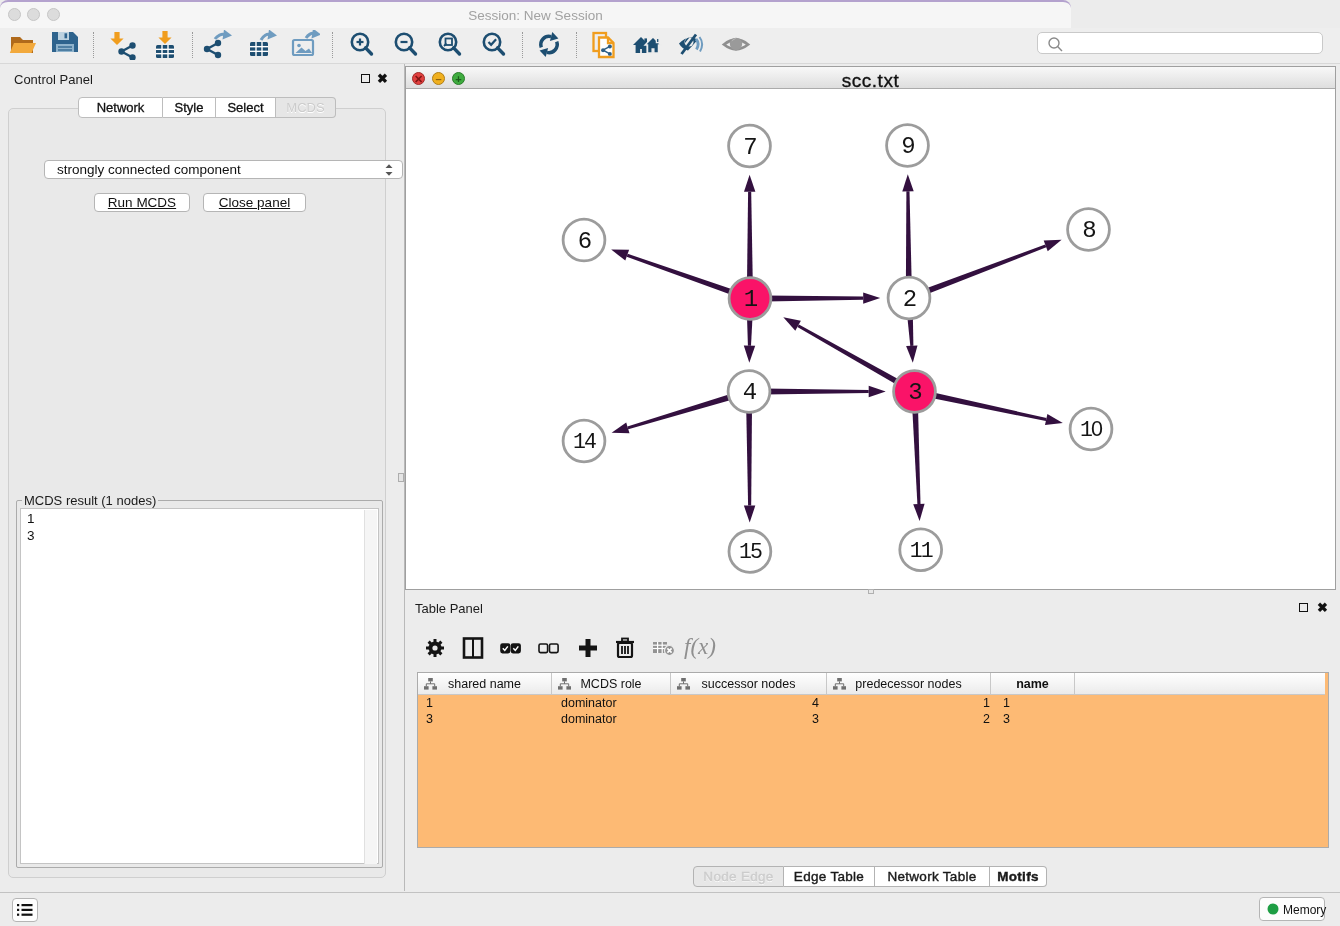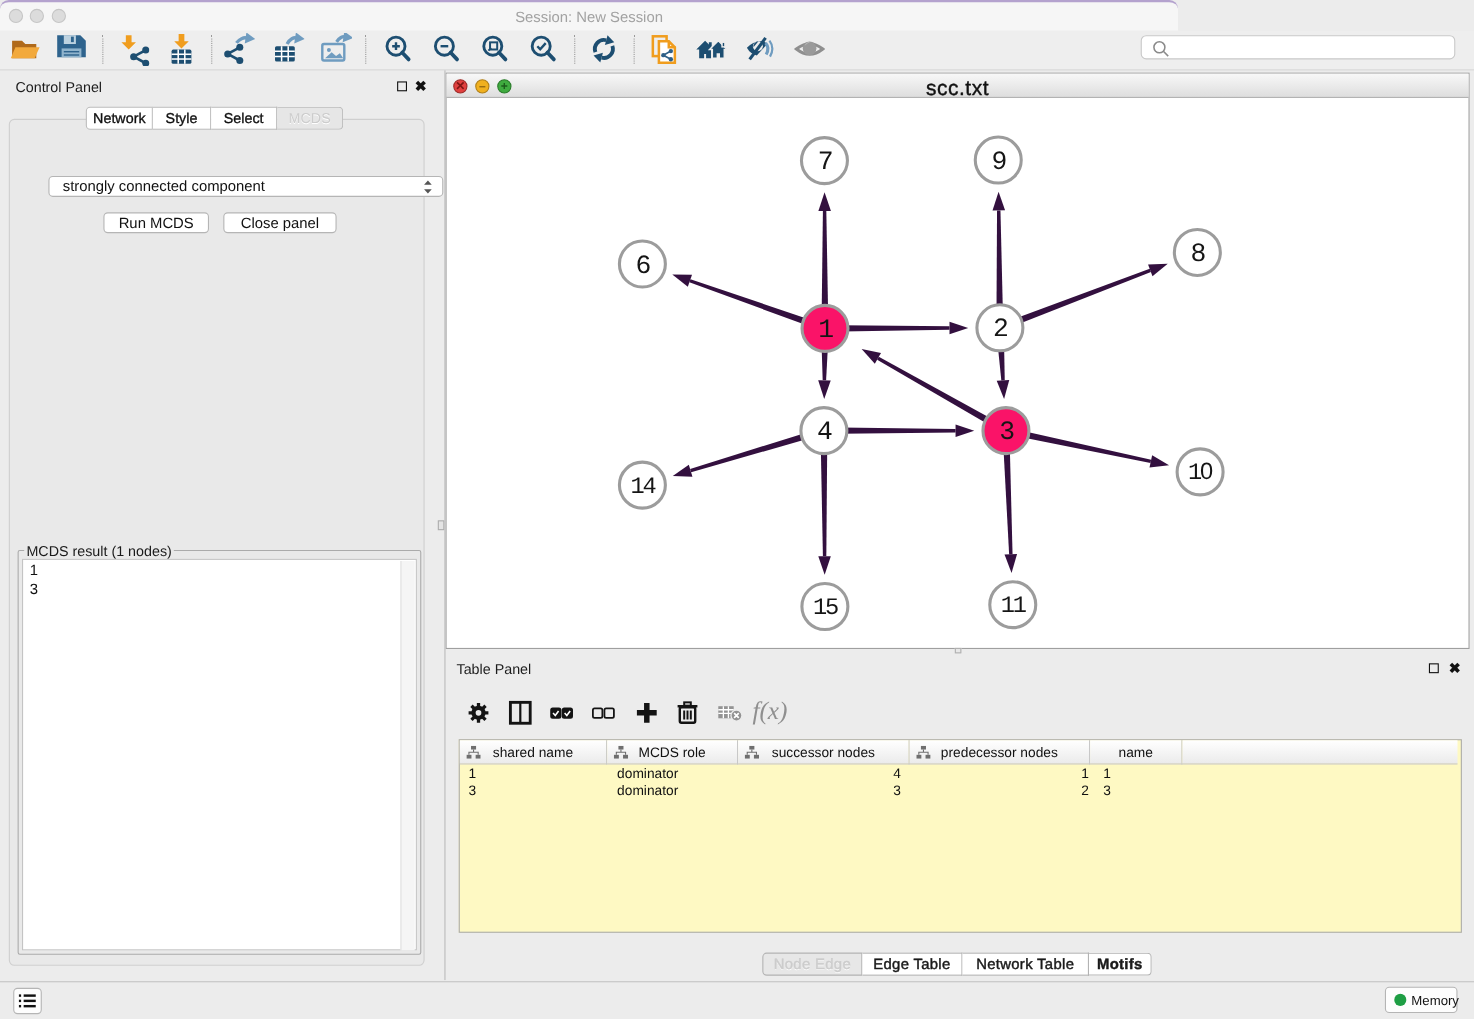--- a/index.html
+++ b/index.html
@@ -25,40 +25,40 @@
 
 
 #cpanel { left:0; top:64px; width:397px; height:828px; }
 .tabrow { position:absolute; top:33px; left:78px; height:21px; display:flex; }
 .tab { height:21px; background:#fff; border:1px solid #bdbdbd; border-left:none; font-size:13px; color:#111; text-align:center; line-height:19px; -webkit-text-stroke:0.3px; }
 .tab.first { border-left:1px solid #bdbdbd; border-radius:4px 0 0 4px; }
 .tab.sel { background:#e6e6e6; color:#cccccc; -webkit-text-stroke:0px; text-shadow:0 1px 0 #ffffff; border-radius:0 4px 4px 0; border-color:#bdbdbd; }
 #tabpane { position:absolute; left:8px; top:44px; width:378px; height:770px; background:#e9e9e9; border:1px solid #cfcfcf; border-radius:5px; }
 #optlabel { position:absolute; top:73px; left:0; width:397px; text-align:center; font-size:13.5px; color:#1a1a1a; }
 #combo { position:absolute; left:44px; top:96px; width:359px; height:19px; background:#fff; border:1px solid #b5b5b5; border-radius:4px; font-size:13.5px; color:#111; line-height:17px; padding-left:12px; }
-.btn { position:absolute; height:19px; background:#fff; border:1px solid #b5b5b5; border-radius:4px; font-size:13.5px; color:#111; text-align:center; line-height:17px; }
+.btn { position:absolute; height:19px; background:#fff; border:1px solid #b5b5b5; border-radius:4px; font-size:13.5px; color:#111; text-align:center; line-height:17px;text-decoration:underline; }
 #grpbox { position:absolute; left:16px; top:436px; width:367px; height:368px; border:1px solid #ababab; border-radius:2px; }
 #grplabel { position:absolute; left:5px; top:-8px; background:#e9e9e9; padding:0 2px; font-size:13px; color:#1a1a1a; }
 #mcdsta { position:absolute; left:3px; top:7px; width:359px; height:356px; background:#fff; border:1px solid #c4c4c4; font-size:13.5px; color:#111; line-height:16.5px; padding:2px 0 0 6px; }
 #mcdssb { position:absolute; right:1px; top:1px; width:13px; height:354px; background:#f5f5f5; border-left:1px solid #e0e0e0; }
 
 
 #vsplit { left:404px; top:64px; width:1px; height:827px; background:#b9b9b9; }
 #vhandle { left:398px; top:473px; width:6px; height:9px; background:#e4e4e4; border:1px solid #adadad; }
 #hhandle { left:868px; top:589px; width:6px; height:5px; background:#e8e8e8; border:1px solid #b0b0b0; }
 
 
 #netframe { left:405px; top:66px; width:931px; height:524px; border:1px solid #9f9f9f; background:#fff; }
 #nettitle { position:absolute; left:0; top:0; width:100%; height:22px; background:linear-gradient(#f8f8f8,#dedede); border-bottom:1px solid #ababab; }
 #nettitle .t { position:absolute; width:100%; text-align:center; top:3px; font-size:19px; color:#111; letter-spacing:0.5px; -webkit-text-stroke:0.35px; }
 .traffic { position:absolute; top:4.5px; width:13px; height:13px; border-radius:50%; font-size:11px; font-weight:bold; text-align:center; line-height:13px; }
 
 
 #tpanel { left:406px; top:592px; width:934px; height:300px; }
-#tablebox { position:absolute; left:11px; top:80px; width:912px; height:176px; background:#fef9c3; border:1px solid #ababab; }
+#tablebox { position:absolute; left:11px; top:80px; width:912px; height:176px; background:#fdba74; border:1px solid #ababab; }
 .thead { position:absolute; left:0; top:0; height:22px; background:linear-gradient(#ffffff,#ebebeb); border-right:1px solid #c8c8c8; border-bottom:1px solid #c8c8c8; font-size:12.5px; color:#111; text-align:center; line-height:22px; }
 .tcell { position:absolute; font-size:12.5px; color:#111; line-height:16px; }
 .btabrow { position:absolute; top:274px; left:287px; height:21px; display:flex; }
 .btab { height:21px; background:#fff; border:1px solid #b3b3b3; border-left:none; font-size:13.5px; -webkit-text-stroke:0.4px; color:#1a1a1a; text-align:center; line-height:19px; letter-spacing:0.3px; }
 .btab.first { border-left:1px solid #b3b3b3; border-radius:4px 0 0 4px; }
 .btab.sel { background:#e7e7e7; color:#cccccc; text-shadow:0 1px 0 #fff; }
 .btab.last { border-radius:0 4px 4px 0;font-weight:bold; }
 
 
 #statusbar { left:0; top:892px; width:1340px; height:34px; background:#ececec; border-top:1px solid #c2c2c2; }
@@ -221,21 +221,21 @@
     </svg>
   </div>
 </div>
 
 <div class="abs" id="cpanel">
   <span class="ptitle" style="position:absolute;left:14px;top:8px;">Control Panel</span>
   <div class="flbtn" style="left:361px;top:10px;"></div>
   <div class="xbtn" style="left:377px;top:10px;">✖</div>
   <div id="tabpane"></div>
   <div class="tabrow">
-    <div class="tab first" style="width:61px;">Network</div>
+    <div class="tab first" style="width:85px;">Network</div>
     <div class="tab" style="width:53px;">Style</div>
     <div class="tab" style="width:60px;">Select</div>
     <div class="tab sel" style="width:60px;">MCDS</div>
   </div>
   <div id="combo">strongly connected component
     <svg width="10" height="14" style="position:absolute;right:8px;top:2px;" viewBox="0 0 10 14">
       <path d="M1.5 5 L5 1.2 L8.5 5 Z" fill="#555"></path>
       <path d="M1.5 9 L5 12.8 L8.5 9 Z" fill="#555"></path>
     </svg>
   </div>
@@ -408,21 +408,21 @@
     <div class="thead" style="left:409px;width:164px;"><svg width="13" height="12" style="position:absolute;left:6px;top:5px;" viewBox="0 0 13 12">
           <g fill="#6f6f6f">
             <rect x="4.2" y="0" width="4.6" height="3.4"></rect>
             <rect x="0" y="8.2" width="4.6" height="3.4"></rect>
             <rect x="8.4" y="8.2" width="4.6" height="3.4"></rect>
           </g>
           <g stroke="#6f6f6f" stroke-width="1" fill="none">
             <path d="M6.5 3.4 v2.4 M2.3 8.2 v-2.4 h8.4 v2.4"></path>
           </g>
         </svg>predecessor nodes</div>
-    <div class="thead" style="left:573px;width:84px;">name</div>
+    <div class="thead" style="left:573px;width:84px;font-weight:bold;">name</div>
     <div class="thead" style="left:657px;width:250px;border-right:none;"></div>
     <div class="tcell" style="left:8px;top:22px;">1</div>
     <div class="tcell" style="left:143px;top:22px;">dominator</div>
     <div class="tcell" style="left:255px;width:146px;top:22px;text-align:right;">4</div>
     <div class="tcell" style="left:412px;width:160px;top:22px;text-align:right;">1</div>
     <div class="tcell" style="left:585px;top:22px;">1</div>
     <div class="tcell" style="left:8px;top:38px;">3</div>
     <div class="tcell" style="left:143px;top:38px;">dominator</div>
     <div class="tcell" style="left:255px;width:146px;top:38px;text-align:right;">3</div>
     <div class="tcell" style="left:412px;width:160px;top:38px;text-align:right;">2</div>

